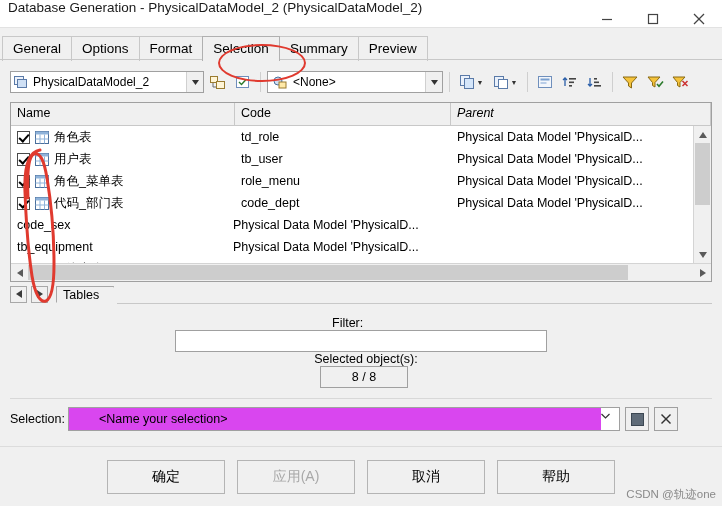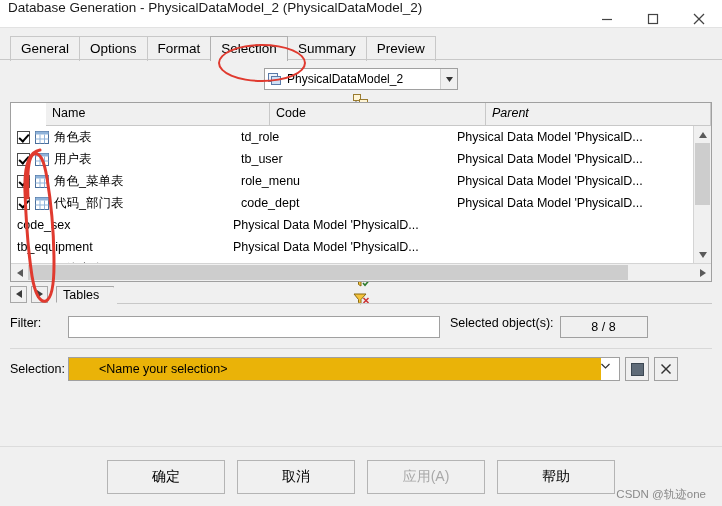--- a/index.html
+++ b/index.html
@@ -59,21 +59,21 @@
     left: 0; right: 0; bottom: 0;
     height: 1px;
     background: #e2e2e2;
   }
   
   .tabstrip {
     height: 32px;
     background: #f0f0f0;
     display: flex;
     align-items: flex-end;
-    padding-left: 10px;
+    padding-left: 2px;
     position: relative;
   }
   .tab {
     font-size: 13.5px;
     color: #000;
     padding: 4px 10px 5px 10px;
     border: 1px solid #c8c8c8;
     border-bottom: none;
     background: #f0f0f0;
     margin-right: -1px;
@@ -104,21 +104,20 @@
     margin: 0 10px;
     padding-top: 8px;
   }
   
   .toolbar {
     display: flex;
     align-items: center;
     height: 28px;
     gap: 3px;
     margin-bottom: 6px;
-    flex-direction: column;
   }
   .combo {
     height: 22px;
     border: 1px solid #a0a0a0;
     background: #fff;
     display: flex;
     align-items: center;
     font-size: 12px;
     box-sizing: border-box;
   }
@@ -171,21 +170,20 @@
     box-sizing: border-box;
     display: flex;
     flex-direction: column;
   }
   .grid-head {
     display: flex;
     height: 22px;
     background: #f0f0f0;
     border-bottom: 1px solid #c8c8c8;
     flex: none;
-    margin-left: 35px;
   }
   .gh {
     font-size: 12.5px;
     padding: 3px 0 0 6px;
     border-right: 1px solid #c8c8c8;
     box-sizing: border-box;
     overflow: hidden;
     white-space: nowrap;
   }
   .col-name { width: 224px; }
@@ -326,23 +324,24 @@
     flex: 1;
     height: 1px;
     background: #c8c8c8;
     margin-left: -1px;
     align-self: flex-end;
     margin-bottom: 0px;
   }
   
   .filter-row {
     display: flex;
-    align-items: flex-start;
+    align-items: center;
     margin-top: 12px;
     font-size: 12.5px;
+    flex-direction: column;
   }
   .filter-label { width: 58px; }
   .filter-input {
     width: 372px;
     height: 22px;
     border: 1px solid #a0a0a0;
     background: #fff;
     box-sizing: border-box;
   }
   .sel-count-label { margin-left: 10px; }
@@ -366,21 +365,21 @@
   .selection-row {
     display: flex;
     align-items: center;
     font-size: 12.5px;
   }
   .selection-label { width: 58px; }
   .selection-combo {
     width: 552px;
     height: 24px;
     border: 1px solid #a0a0a0;
-    background: #eab308;
+    background: #d946ef;
     display: flex;
     align-items: center;
     box-sizing: border-box;
   }
   .selection-combo .cb-text {
     flex: 1;
     padding-left: 30px;
     color: #000;
   }
   .selection-combo .cb-arrow {
@@ -424,21 +423,21 @@
     font-size: 14px;
     color: #000;
     display: flex;
     align-items: center;
     justify-content: center;
     box-sizing: border-box;
   }
   .btn.disabled { color: #a8a8a8; }
   .watermark {
     position: absolute;
-    right: 16px;
+    right: 6px;
     bottom: 4px;
     font-size: 11.5px;
     color: #8a8a8a;
   }
   
   .annot-scribble {
     position: absolute;
     pointer-events: none;
     z-index: 30;
   }
@@ -770,22 +769,22 @@
             <line x1="11.5" y1="2.5" x2="2.5" y2="11.5" stroke="#333" stroke-width="1.4"></line>
           </svg>
       </div>
     </div>
   </div>
 
   <div class="bottom-sep"></div>
 
   <div class="buttons">
     <div class="btn">确定</div>
+    <div class="btn disabled">应用(A)</div>
     <div class="btn">取消</div>
-    <div class="btn disabled">应用(A)</div>
     <div class="btn">帮助</div>
   </div>
 
   <div class="watermark">CSDN @轨迹one</div>
 
   <svg class="annot-scribble" style="left:18px; top:146px;" width="46" height="162" viewBox="0 0 46 162">
     <path d="M22 4 C10 6, 6 22, 7 46 C8 74, 10 104, 14 130 C17 148, 22 157, 28 155 C34 152, 36 138, 36 118 C36 92, 33 56, 29 32 C26 14, 22 6, 16 8 C10 11, 9 28, 10 52" fill="none" stroke="#e03a2f" stroke-width="3" stroke-linecap="round"></path>
   </svg>
 
 </div>

